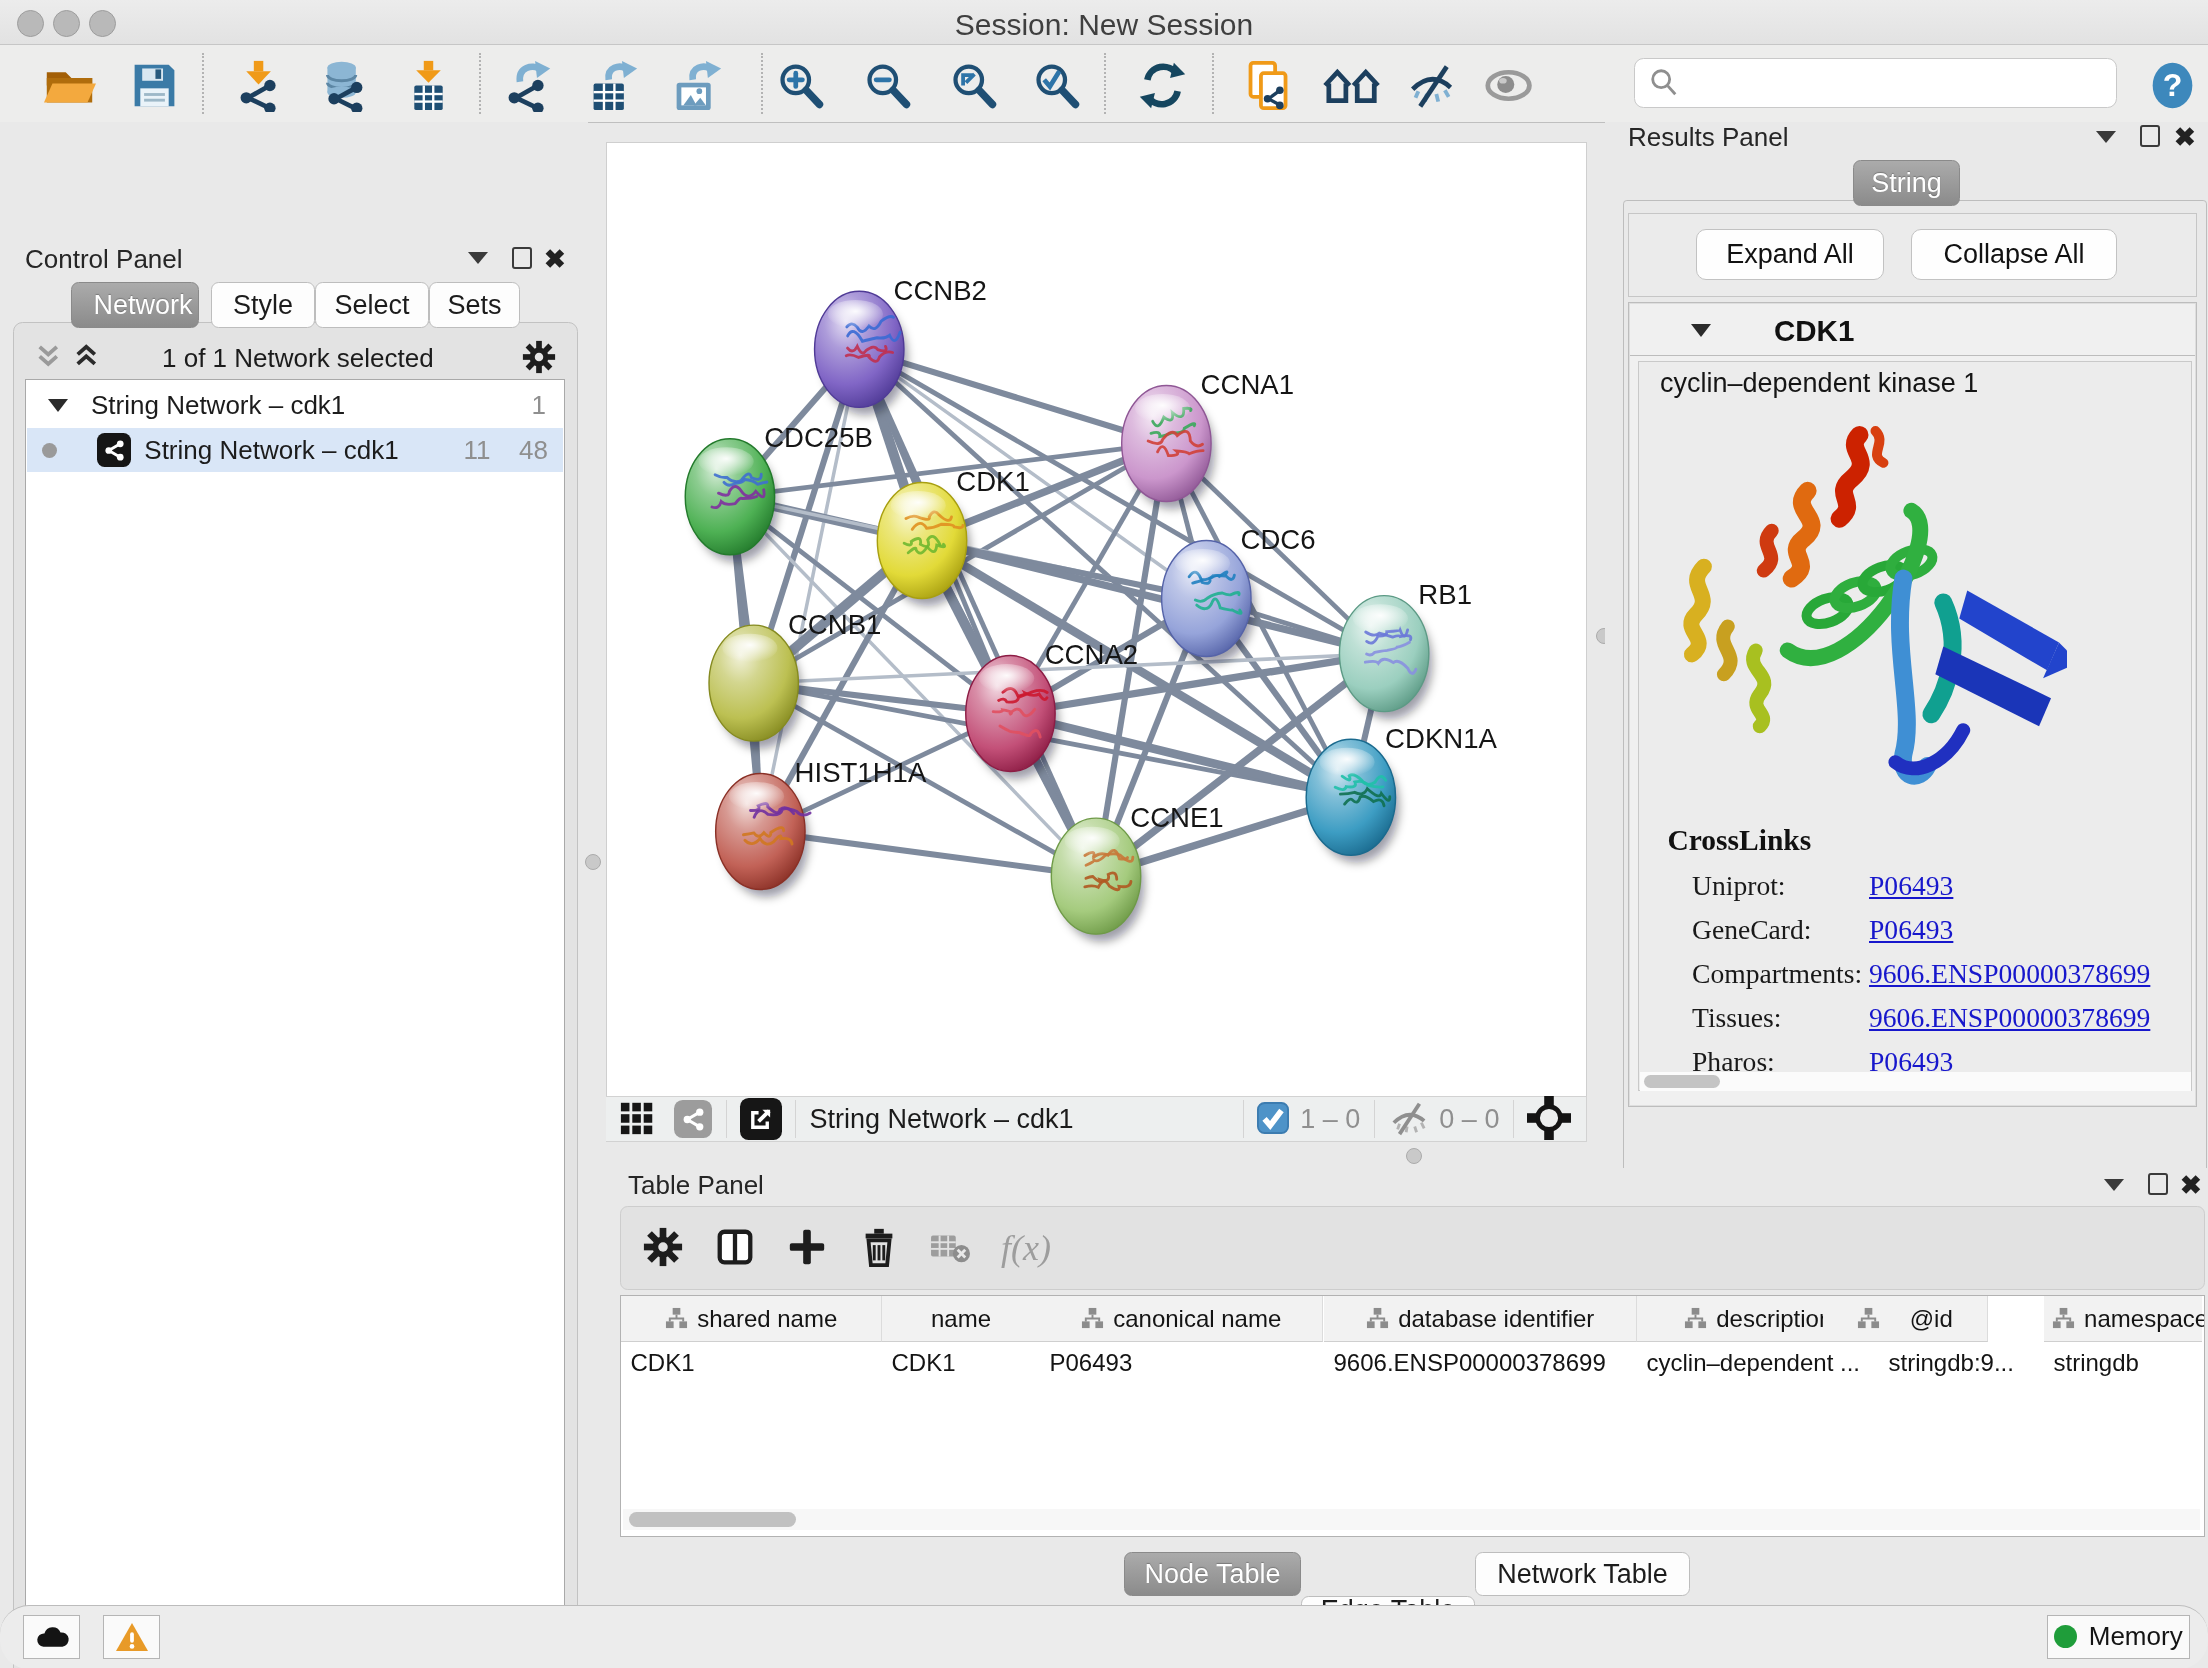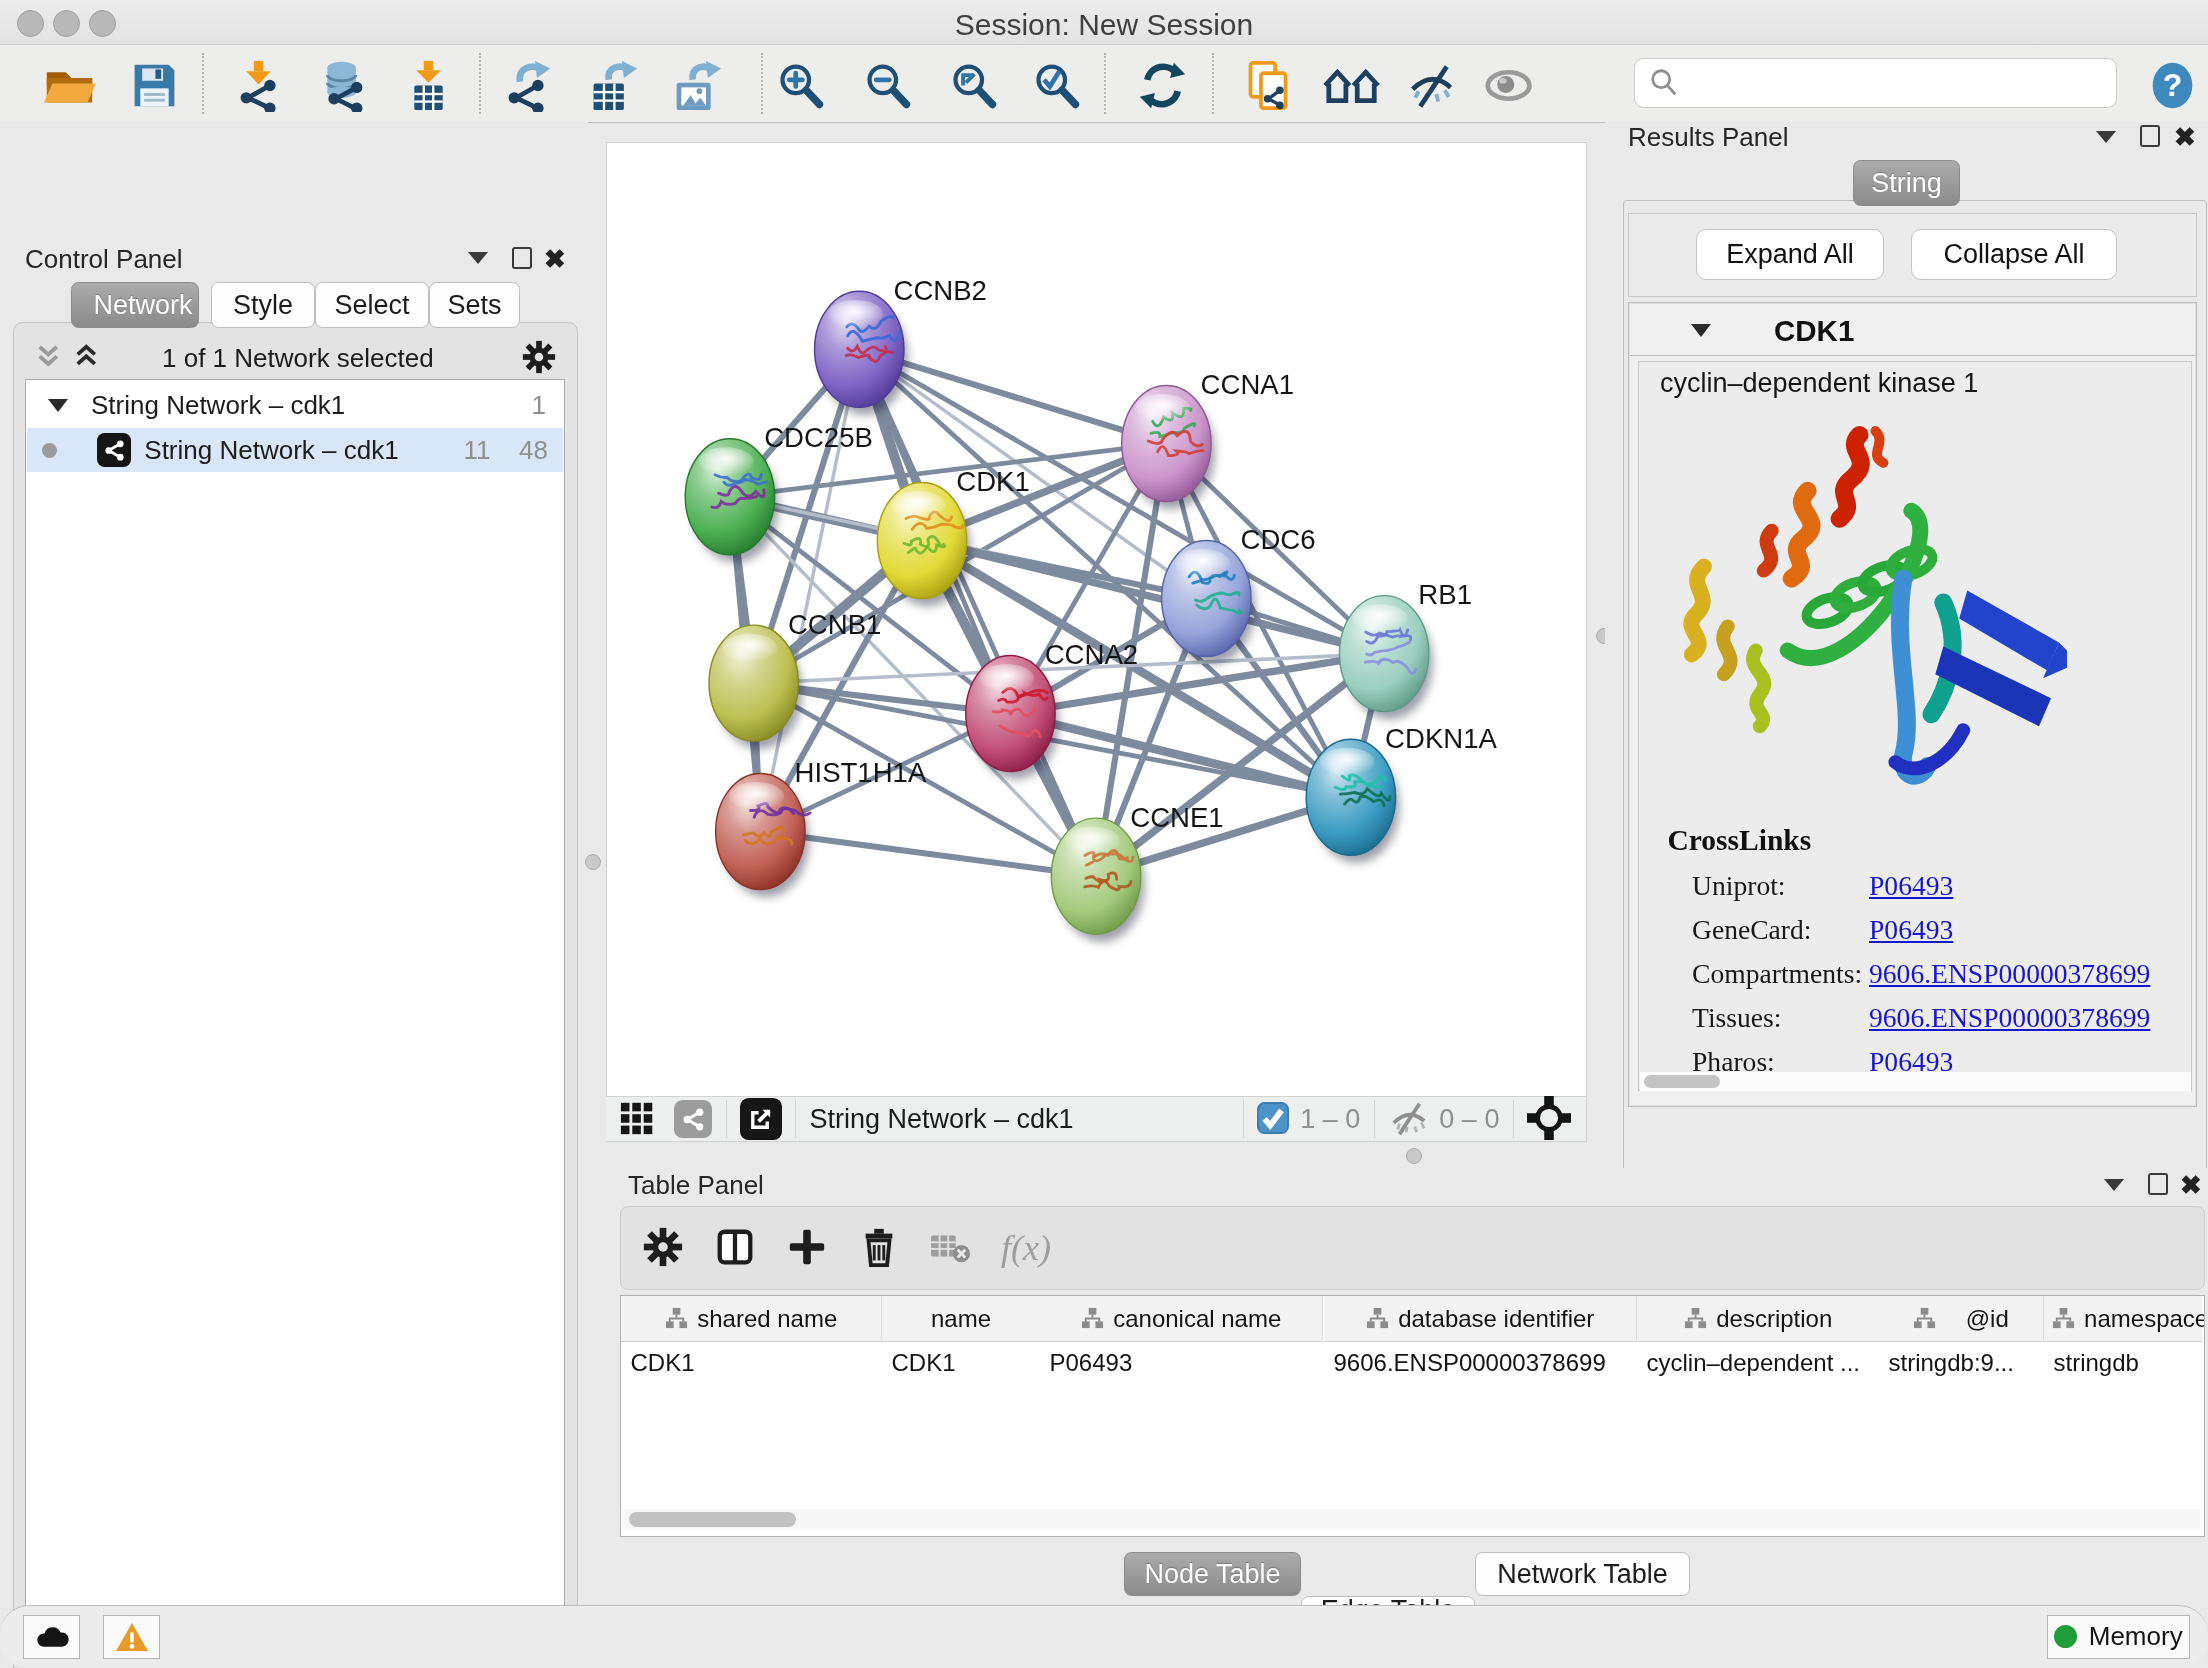--- a/index.html
+++ b/index.html
@@ -825,21 +825,21 @@
             <rect x="8" y="1" width="8" height="7"></rect>
             <rect x="1" y="15" width="8" height="7"></rect>
             <rect x="15" y="15" width="8" height="7"></rect>
           </g>
           <g stroke="#8c8c8c" stroke-width="2" fill="none">
             <path d="M12 8 v4 M5 15 v-3 h14 v3"></path>
           </g>
         </svg>
       <span>description</span>
     </div>
-    <div class="th-cell" style="left:1258px;width:165px;gap:20px;">
+    <div class="th-cell" style="left:1202px;width:165px;gap:20px;">
       <svg width="23" height="23" viewBox="0 0 24 24" style="margin-right:9.5px;">
           <g fill="#8c8c8c">
             <rect x="8" y="1" width="8" height="7"></rect>
             <rect x="1" y="15" width="8" height="7"></rect>
             <rect x="15" y="15" width="8" height="7"></rect>
           </g>
           <g stroke="#8c8c8c" stroke-width="2" fill="none">
             <path d="M12 8 v4 M5 15 v-3 h14 v3"></path>
           </g>
         </svg>

